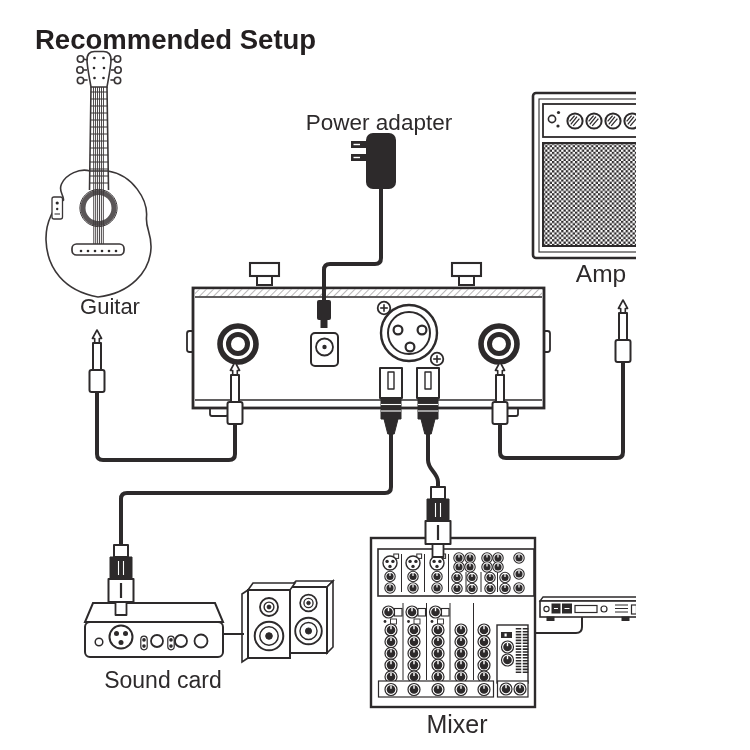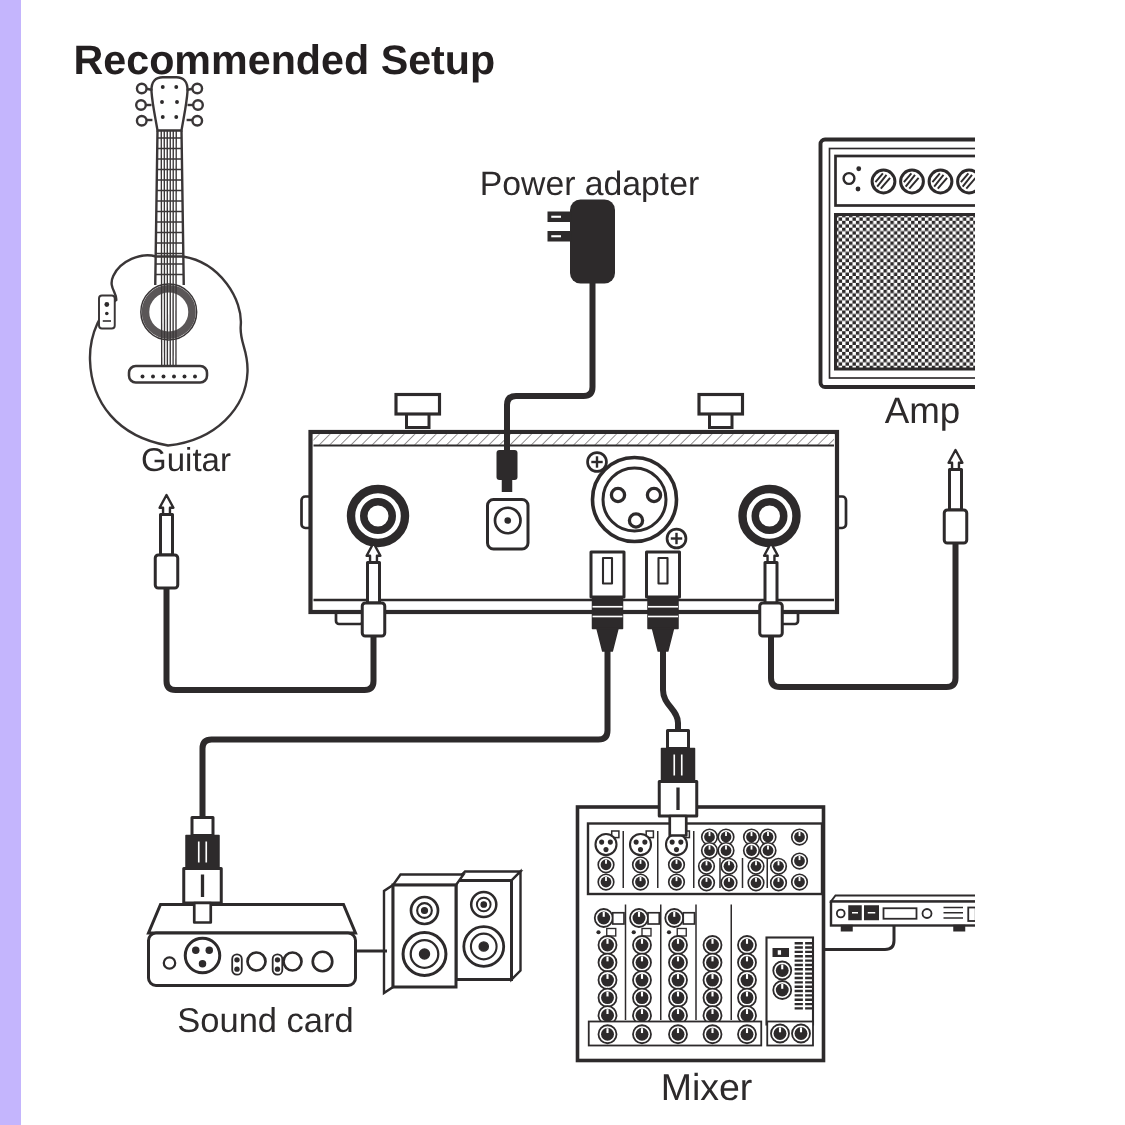--- a/index.html
+++ b/index.html
@@ -1,16 +1,16 @@
 <!DOCTYPE html>
 <html><head>
 <meta charset="utf-8">
 <style>
   html,body{margin:0;padding:0;background:#ffffff;}
-  #page{width:636px;height:750px;position:relative;background:#c4b5fd;overflow:hidden;padding-left:14px;}
+  #page{width:636px;height:750px;position:relative;background:#c4b5fd;overflow:hidden;}
   svg{display:block;}
   .lbl{font-family:"Liberation Sans",sans-serif;fill:#2d2a2b;}
   .ttl{font-family:"Liberation Sans",sans-serif;fill:#231f20;font-weight:bold;}
 </style>
 </head>
 <body>
 
 <div id="page">
 <svg width="750" height="750" viewBox="0 0 750 750">
   <defs>

